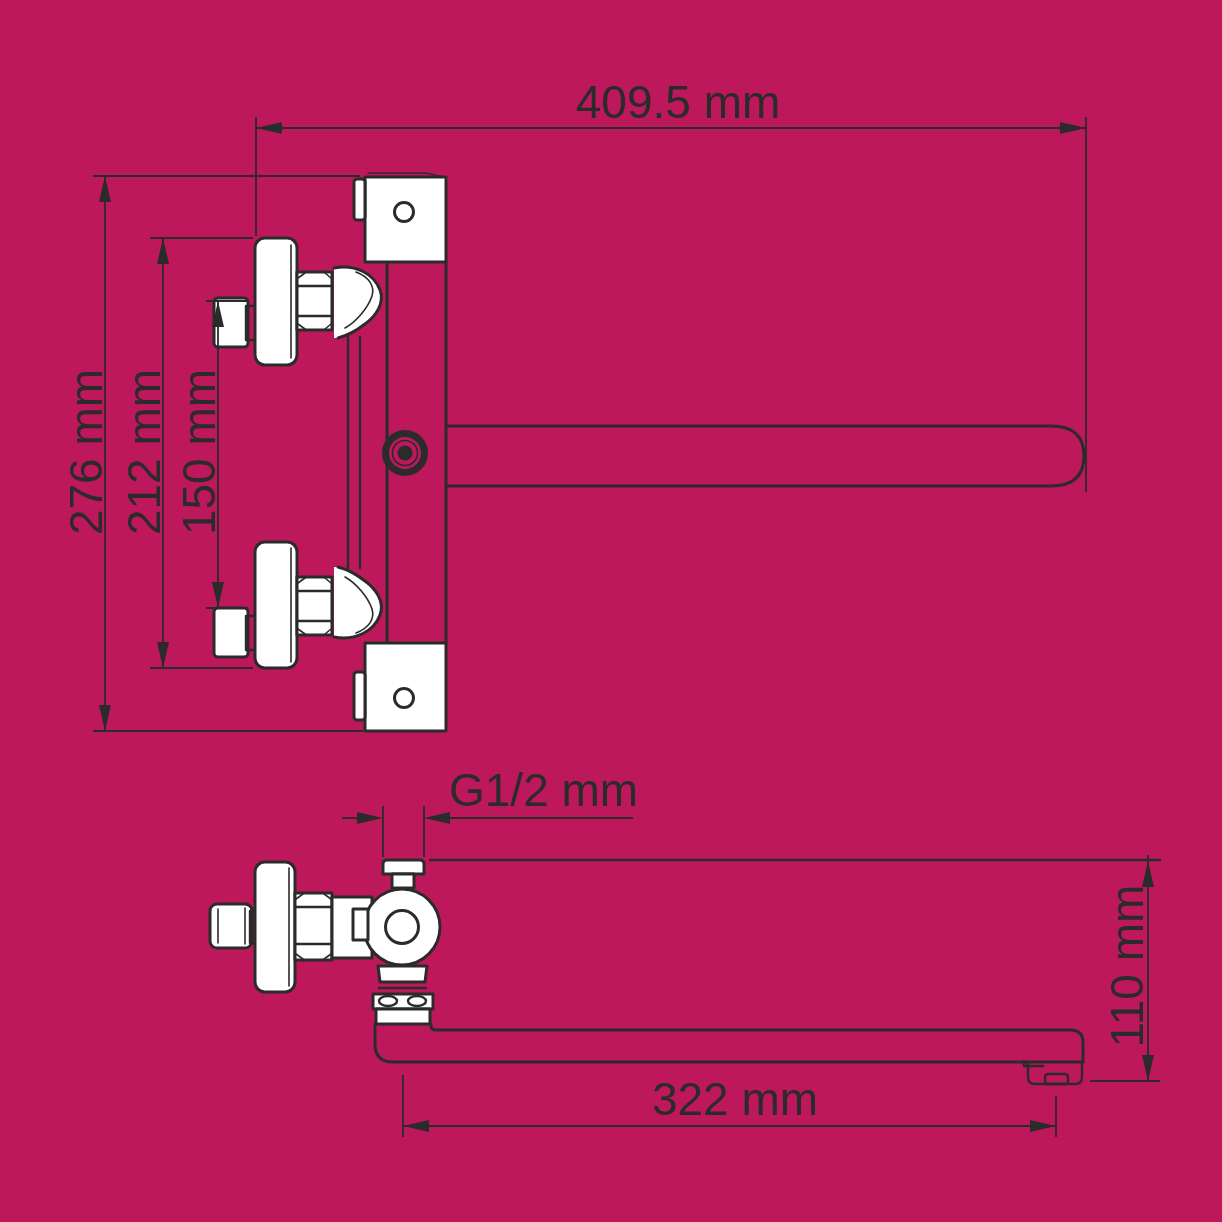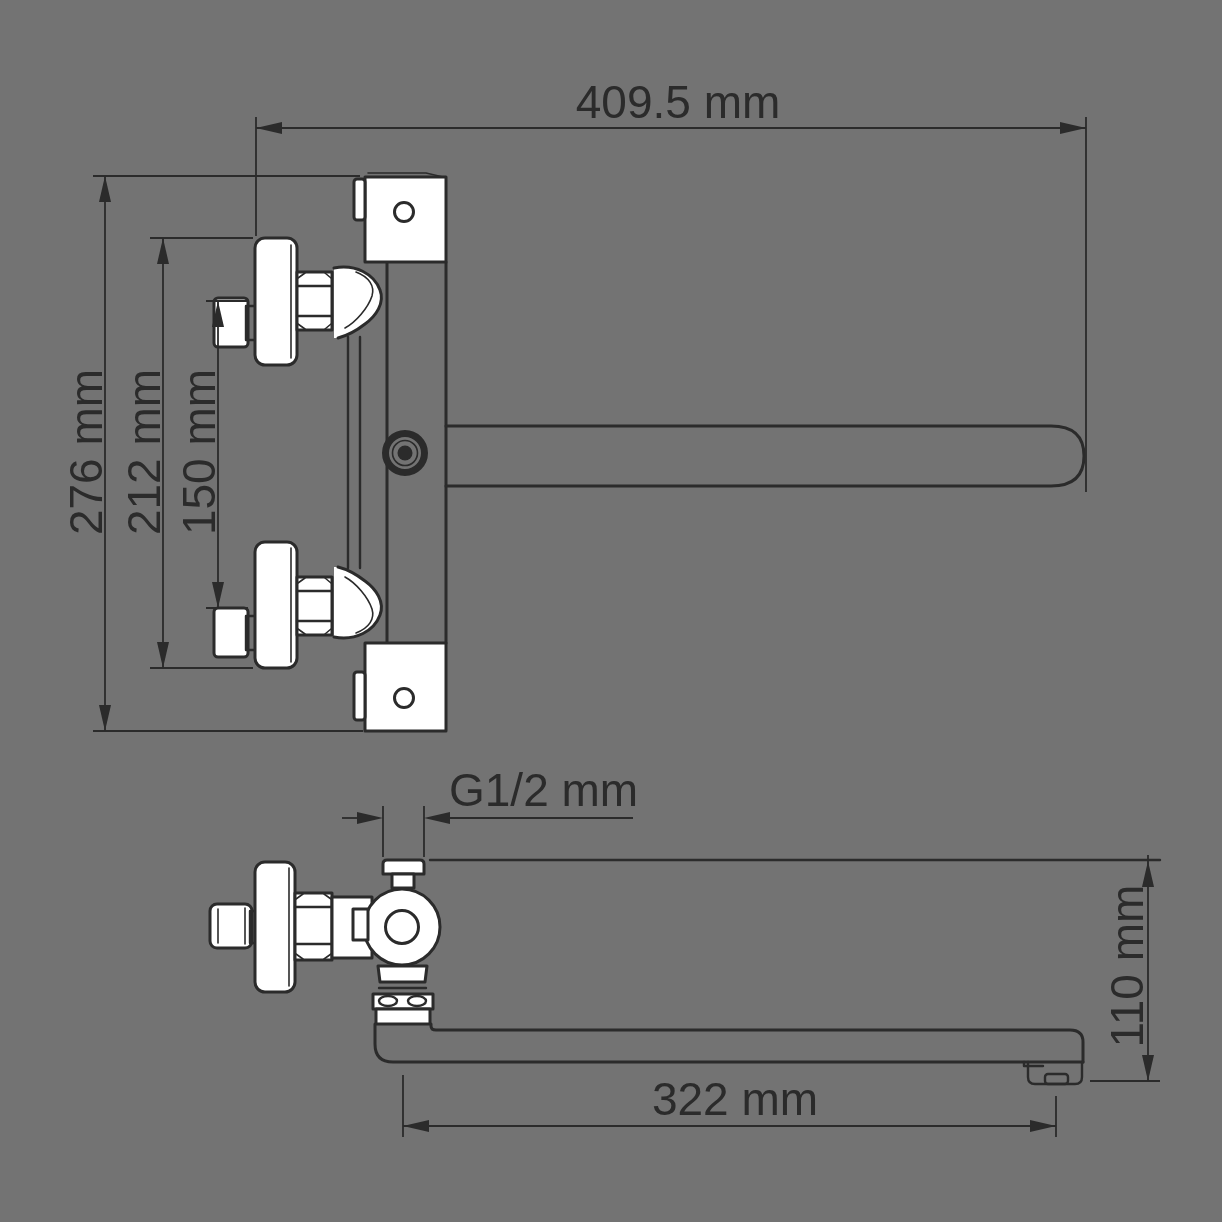--- a/index.html
+++ b/index.html
@@ -1,16 +1,16 @@
 <!DOCTYPE html>
 <html><head>
 <meta charset="utf-8">
 <style>
   html,body{margin:0;padding:0;background:#ffffff;}
-  .page{position:relative;width:1222px;height:1222px;background:#737373;overflow:hidden;}
+  .page{position:relative;width:1222px;height:1222px;background:#be185d;overflow:hidden;}
   svg{display:block;width:1222px;height:1222px;}
   .outline{fill:none;stroke:#2b2b2b;stroke-width:3;stroke-linejoin:round;stroke-linecap:round;}
   .outline2{fill:none;stroke:#2b2b2b;stroke-width:2.4;stroke-linejoin:round;stroke-linecap:round;}
   .thin{fill:none;stroke:#2b2b2b;stroke-width:1.6;stroke-linejoin:round;stroke-linecap:round;}
   .dim{fill:none;stroke:#2b2b2b;stroke-width:1.8;stroke-linecap:butt;}
   .arrow{fill:#2b2b2b;stroke:none;}
   .wfill{fill:#ffffff;stroke:none;}
   .wstroke{fill:#ffffff;stroke:#2b2b2b;stroke-width:3;stroke-linejoin:round;}
   .label{font-family:"Liberation Sans",sans-serif;font-size:46px;fill:#2b2b2b;}
   .dark{fill:#2b2b2b;}

